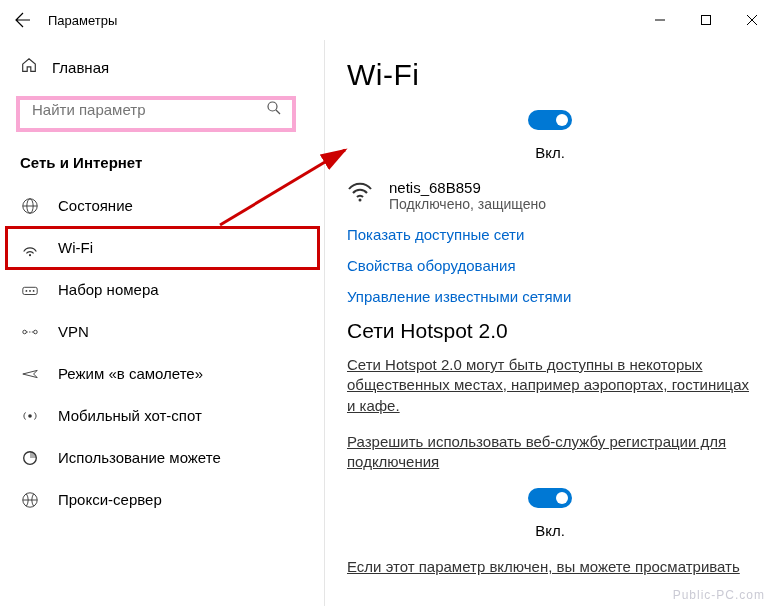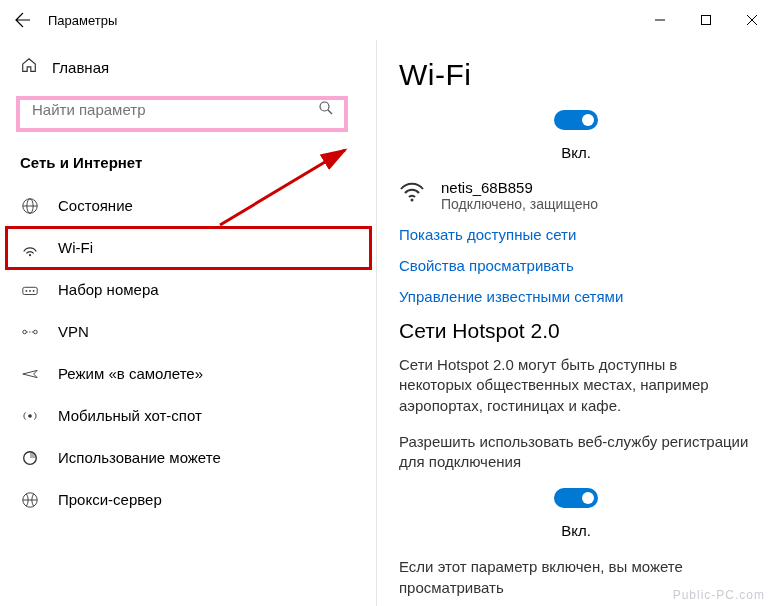--- a/index.html
+++ b/index.html
@@ -7,21 +7,21 @@
   .window { width: 775px; height: 606px; position: relative; overflow: hidden; }
   
   .titlebar { display: flex; align-items: center; height: 40px; padding-left: 8px; }
   .back-btn { width: 30px; height: 30px; display: flex; align-items: center; justify-content: center; font-size: 16px; cursor: pointer; }
   .title { font-size: 13px; margin-left: 10px; }
   .win-controls { margin-left: auto; display: flex; }
   .win-btn { width: 46px; height: 32px; display: flex; align-items: center; justify-content: center; cursor: pointer; }
   
   .body { display: flex; height: calc(100% - 40px); }
   
-  .sidebar { width: 377px; padding: 8px 0 12px 0; position: relative; }
+  .sidebar { width: 325px; padding: 8px 0 12px 0; position: relative; }
   .home-row { display: flex; align-items: center; padding: 8px 20px 12px 20px; gap: 14px; }
   .home-row .label { font-size: 15px; }
   
   .search-box { margin: 6px 29px 18px 16px; border: 4px solid #f9a8d4; height: 36px; display: flex; align-items: flex-start; padding: 0 10px; }
   .search-box input { border: none; outline: none; flex: 1; font-size: 15px; background: transparent; }
   .search-box .srch-icon { color: #555; }
   
   .section-title { font-size: 15px; font-weight: 600; padding: 4px 20px 14px 20px; }
   
   .nav-item { display: flex; align-items: flex-start; gap: 18px; padding: 12px 20px; font-size: 15px; cursor: pointer; position: relative; }
@@ -38,21 +38,21 @@
   .toggle { width: 44px; height: 20px; border-radius: 10px; background: #0078d4; position: relative; cursor: pointer; }
   .toggle .knob { width: 12px; height: 12px; border-radius: 50%; background: #fff; position: absolute; right: 4px; top: 4px; }
   .toggle-label { font-size: 15px; }
   
   .wifi-conn { display: flex; align-items: flex-start; gap: 16px; margin: 8px 0 14px 0; }
   .wifi-conn .net-name { font-size: 15px; }
   .wifi-conn .net-status { font-size: 14px; color: #555; }
   
   .link { color: #0066cc; font-size: 15px; margin: 14px 0; cursor: pointer; display: block; }
   
-  .body-text { font-size: 15px; color: #333; margin: 10px 0 16px 0; line-height: 1.35; }
+  .body-text { font-size: 15px; color: #333; margin: 10px 0 16px 0; line-height: 1.35; text-decoration: underline; }
   
   .arrow-svg { position: absolute; left: 110px; top: 120px; pointer-events: none; z-index: 5; }
   
   .watermark { position: absolute; right: 10px; bottom: 4px; color: rgba(150,150,170,0.5); font-size: 12px; letter-spacing: 1px; }
 </style>
 </head>
 <body>
 
 <div class="window">
 
@@ -215,21 +215,21 @@
               <circle cx="13" cy="21" r="1.5" fill="#333"></circle>
             </svg>
         </span>
         <div>
           <div class="net-name">netis_68B859</div>
           <div class="net-status">Подключено, защищено</div>
         </div>
       </div>
 
       <a class="link">Показать доступные сети</a>
-      <a class="link">Свойства просматривать</a>
+      <a class="link">Свойства оборудования</a>
       <a class="link">Управление известными сетями</a>
 
       <div class="section-hd">Сети Hotspot 2.0</div>
       <div class="body-text">Сети Hotspot 2.0 могут быть доступны в некоторых общественных местах, например аэропортах, гостиницах и кафе.</div>
       <div class="body-text">Разрешить использовать веб-службу регистрации для подключения</div>
 
       <div class="toggle-row">
         <div class="toggle">
             <div class="knob"></div>
           </div>

